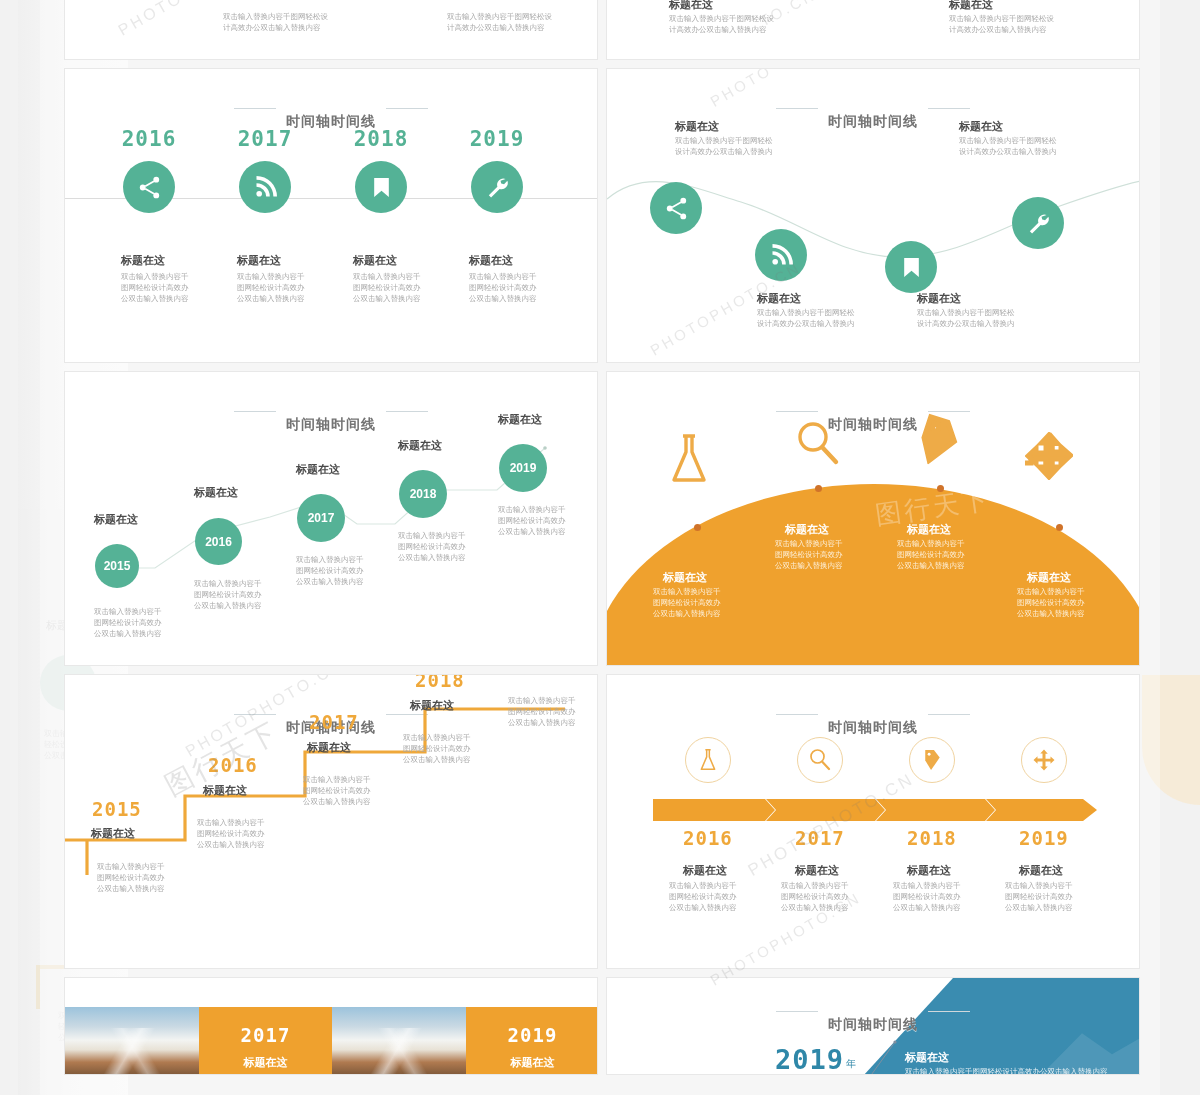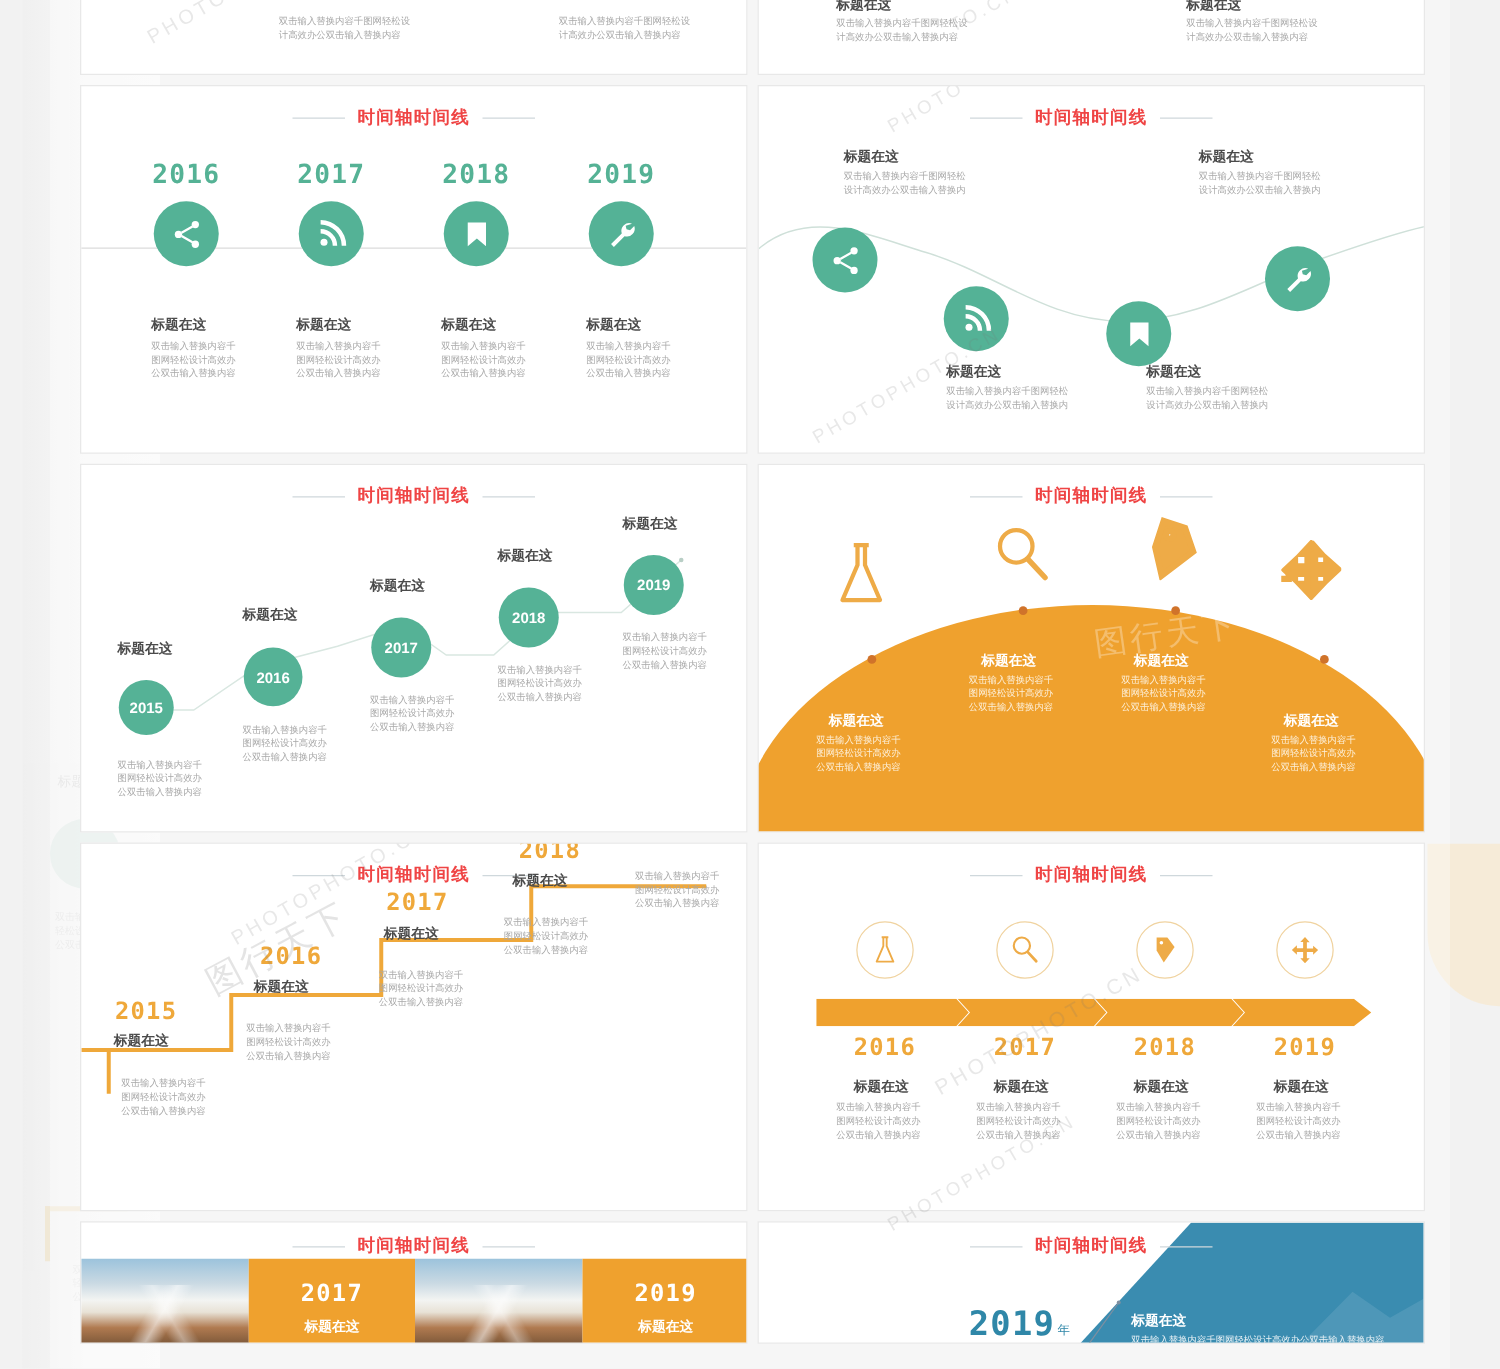--- a/index.html
+++ b/index.html
@@ -44,23 +44,24 @@
   }
   .card.short{height:98px;}
 
   
   .sec-title{
     position:absolute;left:0;right:0;top:16px;display:flex;align-items:center;
     justify-content:center;gap:10px;
   }
   .sec-title .rule{width:42px;height:1px;background:#cfd8dc;}
   .sec-title .txt{
-    font-size:14px;font-weight:bold;color:#ef4444;letter-spacing:1px;
+    font-size:14px;font-weight:bold;color:#737373;letter-spacing:1px;
     font-family:"DejaVu Sans",sans-serif;
     text-shadow:0 1px 0 rgba(255,255,255,.6);
+    margin-top:28px;
   }
 
   
   .h-title{font-size:11px;font-weight:bold;color:#4b4b4b;line-height:14px;}
   .p-body{font-size:7.5px;color:#a8a8a8;line-height:11px;white-space:pre-line;}
   .p-body.white{color:#fdf0da;}
   .h-title.white{color:#ffffff;}
 
   
   .c1-axis{position:absolute;left:0;right:0;top:129px;height:1px;background:#dcdcdc;}

